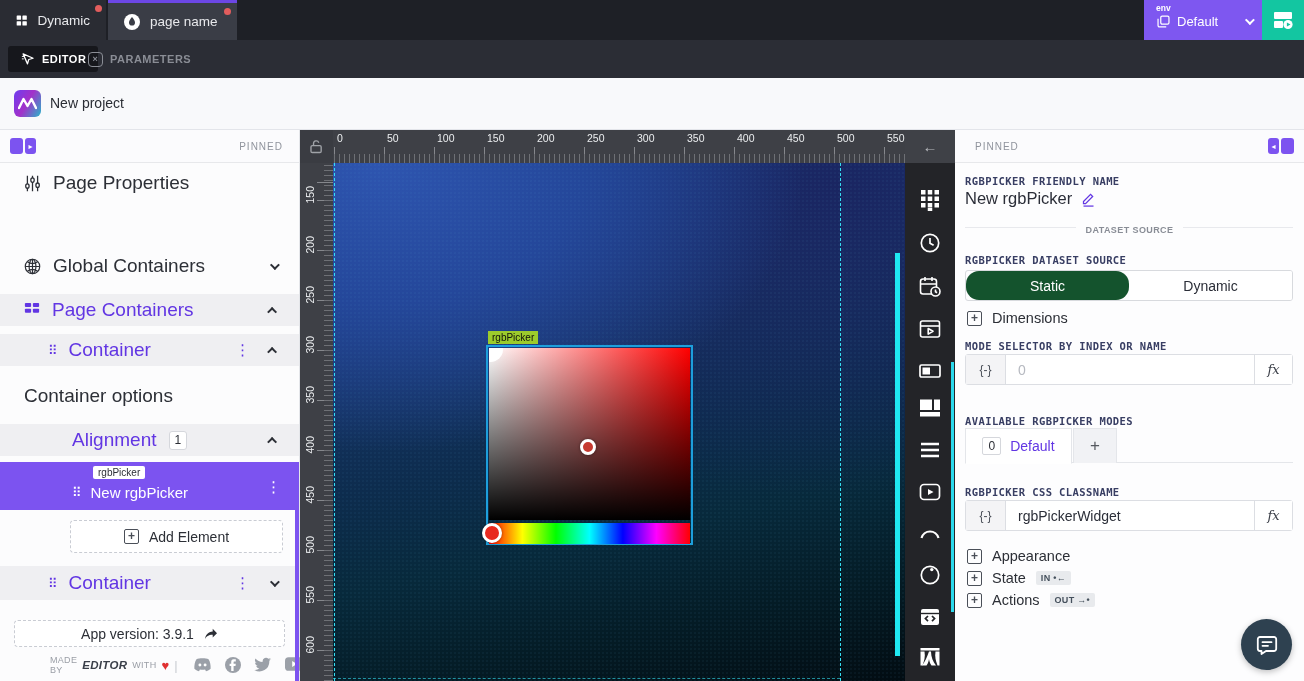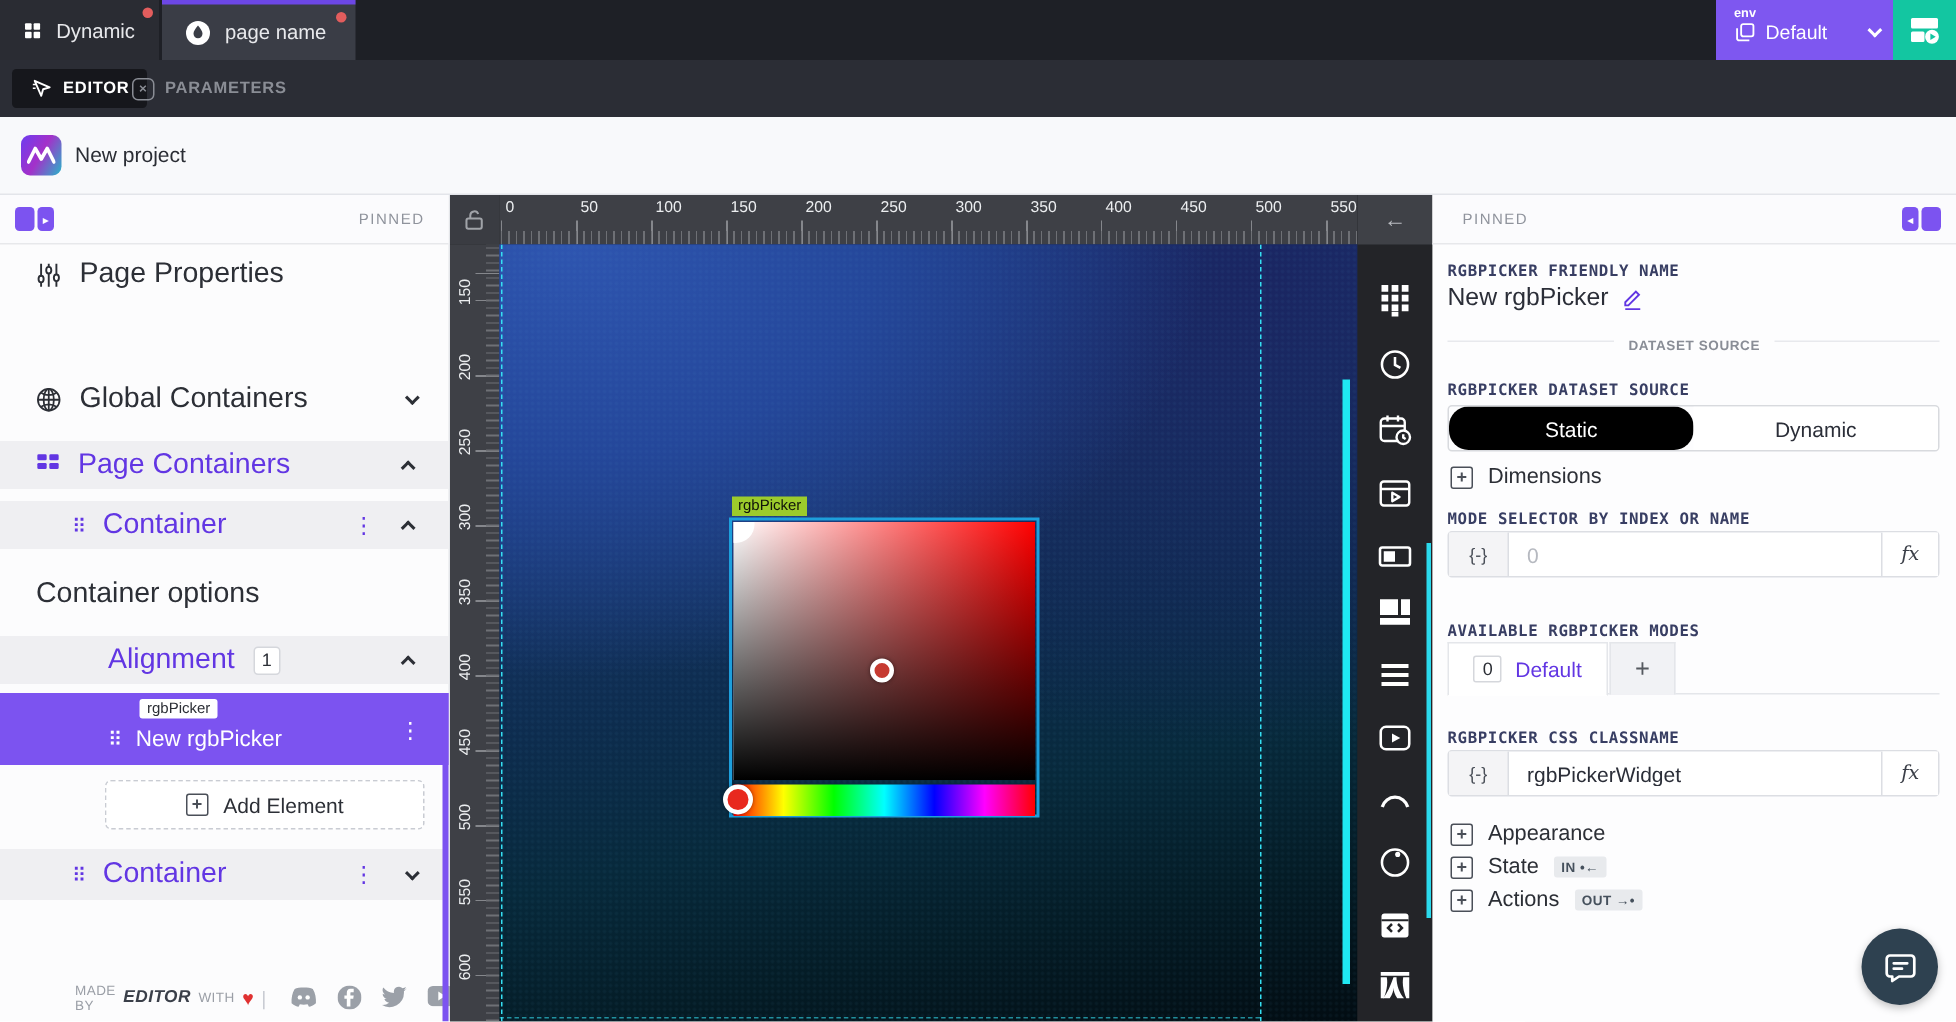--- a/index.html
+++ b/index.html
@@ -105,21 +105,21 @@
 
   
   .rpanel { position:absolute; left:955px; top:130px; width:349px; height:551px; background:#fdfdfe; }
   .rhead { position:absolute; left:0; top:0; width:100%; height:33px; border-bottom:1px solid #e7e8eb; background:#fbfbfd; }
   .mlabel { font-family:"DejaVu Sans Mono", monospace; font-size:10.5px; font-weight:bold; letter-spacing:.4px; color:#383e63; }
   .divline { position:absolute; left:10px; right:11px; top:97px; border-top:1px solid #e8e9ed; }
   .divtext { position:absolute; left:0; right:0; top:91px; text-align:center; }
   .divtext span { background:#fdfdfe; padding:0 10px; font-size:9px; letter-spacing:.4px; color:#898d96; font-weight:bold; }
   .toggle { position:absolute; left:10px; top:140px; width:328px; height:31px; border:1px solid #d8dade; border-radius:3px; display:flex; overflow:hidden; }
   .toggle .opt { flex:1; display:flex; align-items:center; justify-content:center; font-size:14px; cursor:pointer; background:#fff; color:#2b2e38; }
-  .toggle .opt.on { background:#000000; color:#fff;border-radius:13px; }
+  .toggle .opt.on { background:#14532d; color:#fff;border-radius:13px; }
   .exprow { position:absolute; left:12px; display:flex; align-items:center; gap:10px; font-size:14.5px; color:#2c2f36; cursor:pointer; }
   .ingroup { position:absolute; left:10px; width:328px; height:31px; border:1px solid #dcdee3; border-radius:3px; display:flex; background:#fff; }
   .inpre { width:40px; border-right:1px solid #dcdee3; background:#f4f4f6; display:flex; align-items:center; justify-content:center; font-size:12px; color:#4a4f58; cursor:pointer; }
   .inpost { width:38px; border-left:1px solid #dcdee3; background:#fff; display:flex; align-items:center; justify-content:center; font-family:"DejaVu Serif", serif; font-style:italic; font-size:13px; color:#3b3f48; cursor:pointer; }
   .gin { flex:1; border:0; outline:none; padding:0 12px; font-size:14px; color:#2b2e38; font-family:"Liberation Sans",sans-serif; background:transparent; }
   .gin::placeholder { color:#b6b9c0; }
   .modetabs { position:absolute; left:10px; top:298px; width:328px; height:35px; border-bottom:1px solid #e4e6ea; }
   .mtab { position:absolute; left:0; top:0; width:107px; height:35px; border:1px solid #e4e6ea; border-bottom:0; background:#fff; display:flex; align-items:center; justify-content:center; gap:9px; cursor:pointer; }
   .mtab .idx { font-size:12px; border:1px solid #d5d7dc; border-radius:2px; padding:0 5px; line-height:16px; color:#2c2f36; background:#fff; }
   .mtab .nm { color:#6236e3; font-size:14px; }
@@ -376,20 +376,26 @@
     <span>Add Element</span>
   </div>
 
   <div class="srow grey purple" style="top:436px;height:34px;padding-left:48px">
     <span class="drag">⠿</span>
     <span class="lbl">Container</span>
     <span class="kebab" style="margin-right:8px">⋮</span>
     <span class="chev down" style="margin-right:22px;color:#2c2f36"></span>
   </div>
 
+  <div class="dashedbtn" style="left:14px;top:490px;width:271px;height:27px;font-size:14px">
+    <span>App version: 3.9.1</span>
+    <svg width="14" height="12" viewBox="0 0 16 14">
+        <path d="M10 1l5 5-5 5V8C5 8 2.5 10 1 13c.5-5 3.5-8.5 9-9z" fill="#2c2f36"></path>
+      </svg>
+  </div>
 
   <div class="footer">
     <span class="madeby">MADE BY</span>
     <span class="brand">EDITOR</span>
     <span class="madeby">WITH</span>
     <span class="heart">♥</span>
     <span style="color:#c9ccd3">|</span>
     <span class="socials">
       <svg width="19" height="15" viewBox="0 0 22 16">
           <path d="M4 2C7 .5 15 .5 18 2c2 3 2.6 7 2.4 11-2 1.8-4 2.6-5.4 2.8l-1-2c-2 .5-4 .5-6 0l-1 2C5.6 15.6 3.6 14.8 1.6 13 1.4 9 2 5 4 2z" fill="#9ba0a8"></path>

